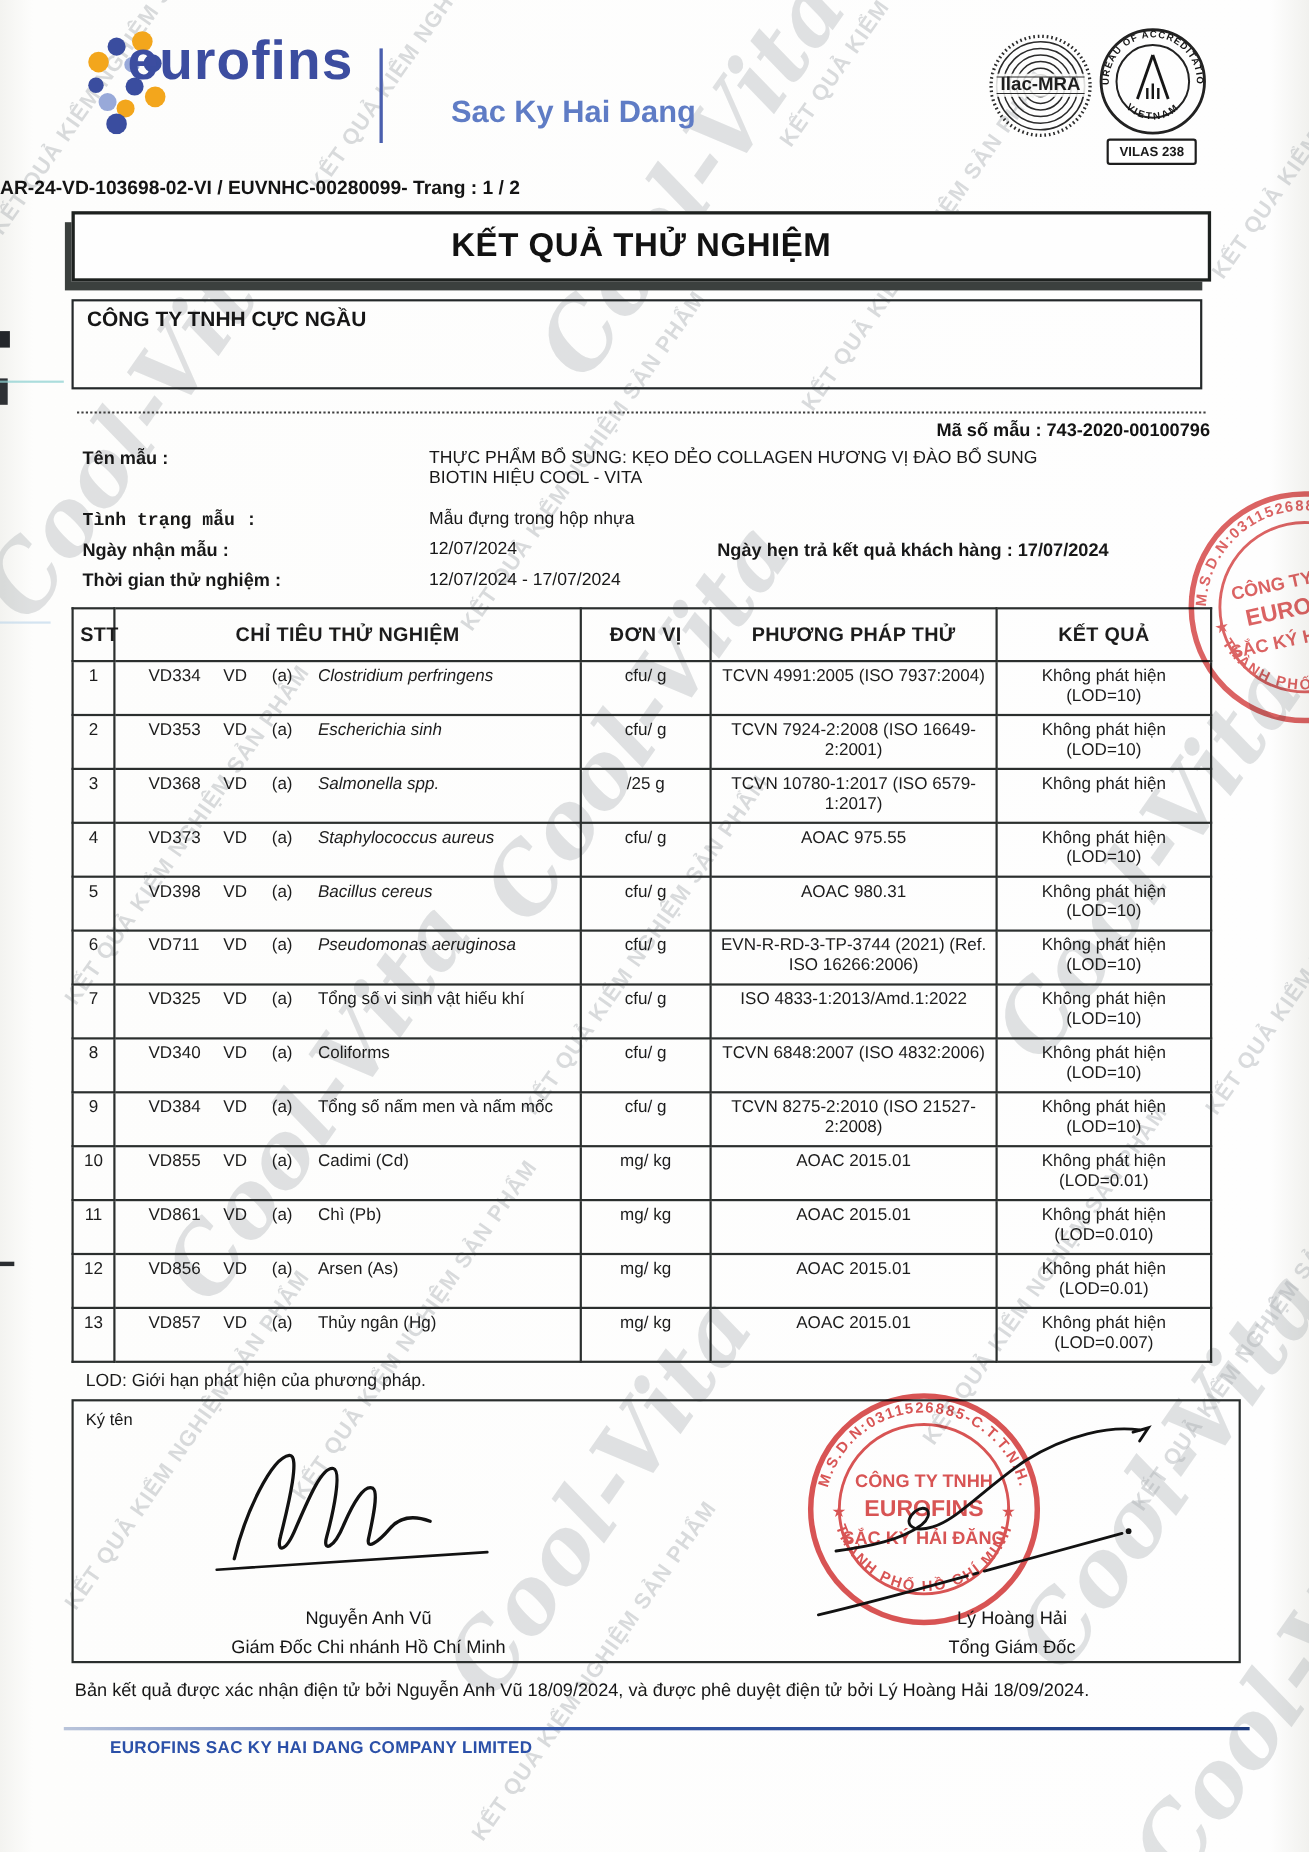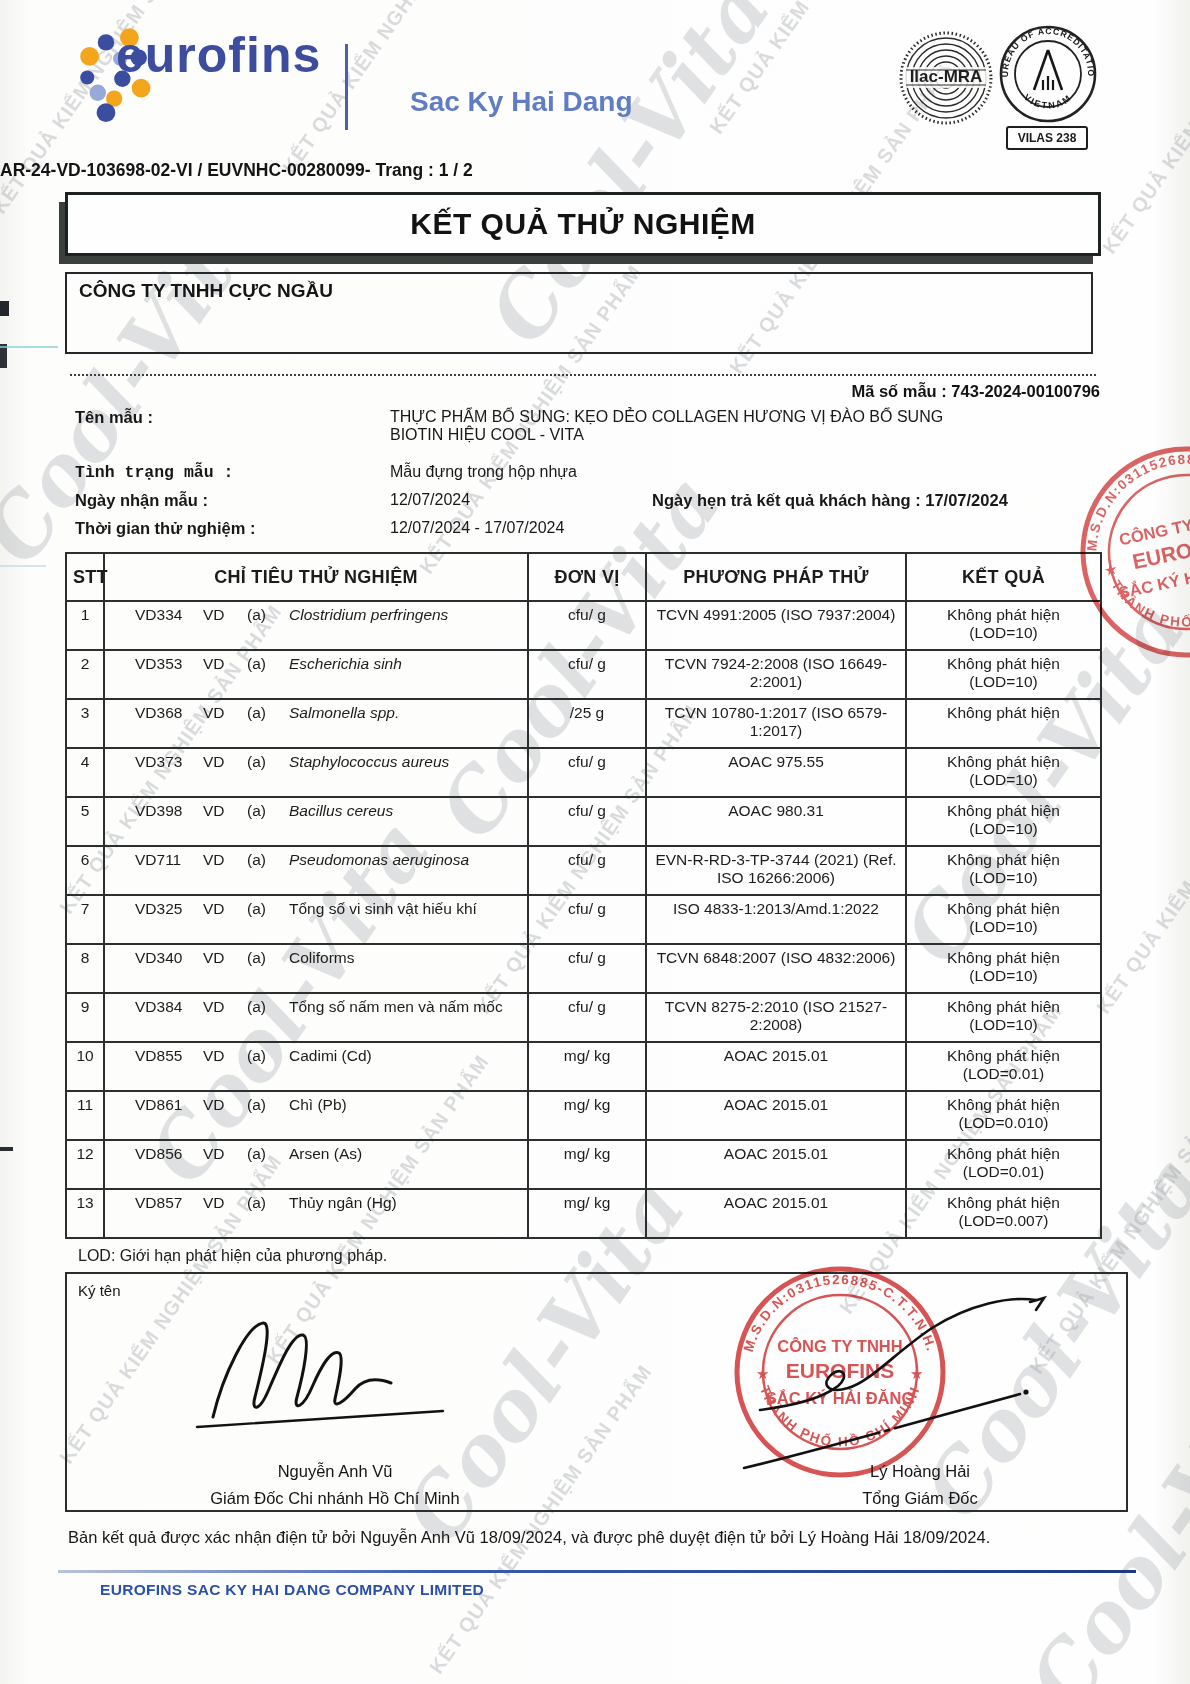--- a/index.html
+++ b/index.html
@@ -173,21 +173,21 @@
 
   <div class="ref-line">AR-24-VD-103698-02-VI / EUVNHC-00280099- Trang : 1 / 2</div>
 
   <div class="title-box">
     <span>KẾT QUẢ THỬ NGHIỆM</span>
   </div>
   <div class="customer-box">
     <span>CÔNG TY TNHH CỰC NGẦU</span>
   </div>
   <div class="dotted-sep"></div>
-  <div class="code-line">Mã số mẫu : 743-2024-00100796</div>
+  <div class="code-line">Mã số mẫu : 743-2020-00100796</div>
 
   <div class="info-label" style="top:408px;">Tên mẫu :</div>
   <div class="info-value" style="top:408px;width:600px;">THỰC PHẨM BỔ SUNG: KẸO DẺO COLLAGEN HƯƠNG VỊ ĐÀO BỔ SUNG BIOTIN HIỆU COOL - VITA</div>
   <div class="info-label" style="top:463px;font-family:Liberation Mono, monospace;">Tình trạng mẫu :</div>
   <div class="info-value" style="top:463px;">Mẫu đựng trong hộp nhựa</div>
   <div class="info-label" style="top:491px;">Ngày nhận mẫu :</div>
   <div class="info-value" style="top:491px;">12/07/2024</div>
   <div class="due-label" style="top:491px;">Ngày hẹn trả kết quả khách hàng : 17/07/2024</div>
   <div class="info-label" style="top:519px;">Thời gian thử nghiệm :</div>
   <div class="info-value" style="top:519px;">12/07/2024 - 17/07/2024</div>

